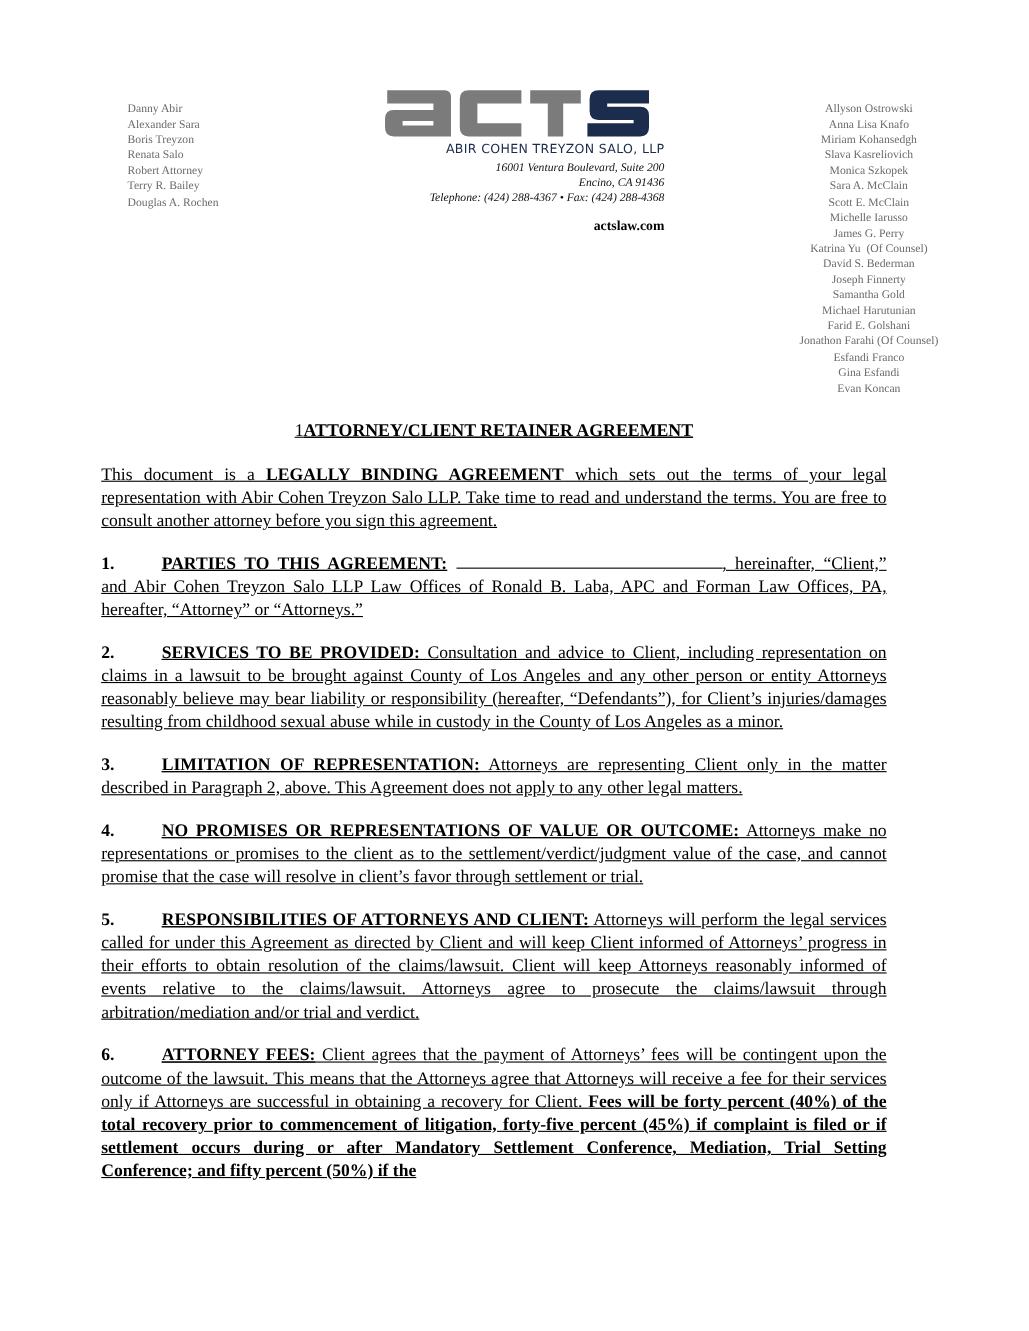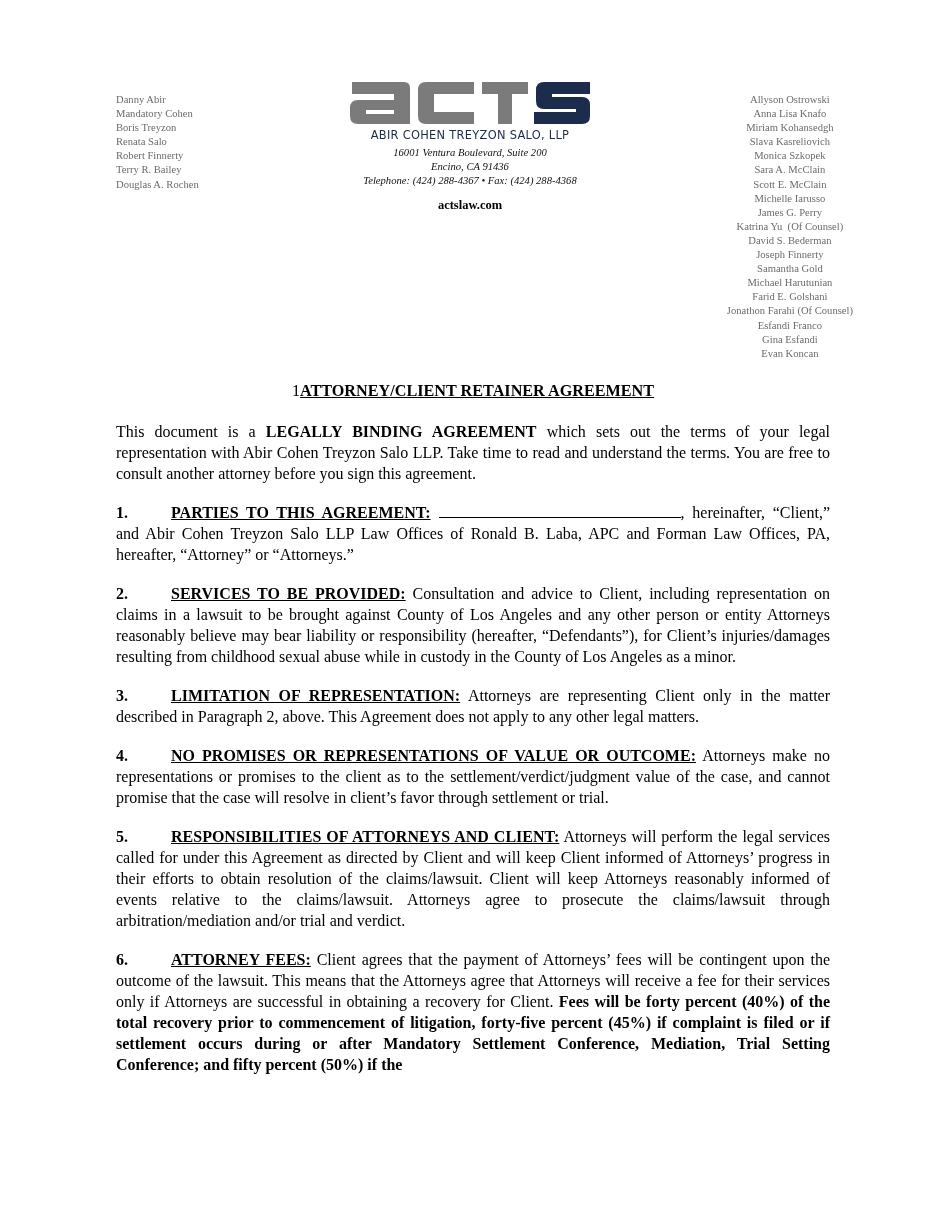--- a/index.html
+++ b/index.html
@@ -2,44 +2,44 @@
 <html><head>
 <meta charset="utf-8">
 <style>
   html, body { margin: 0; padding: 0; background: #ffffff; }
   body { width: 935px; height: 1210px; position: relative; overflow: hidden; font-family: "Liberation Serif", serif; color: #000; }
 
   .left-names { position: absolute; left: 76px; top: 93px; font-size: 10.6px; line-height: 14.1px; color: #6b6b6b; }
   .right-names { position: absolute; right: 82px; top: 93px; font-size: 10.6px; line-height: 14.1px; color: #6b6b6b; text-align: center; }
   .left-names div, .right-names div { white-space: nowrap; margin-left: 40px; }
 
-  .letterhead { position: absolute; left: 336px; top: 80px; width: 268px; text-align: center; }
+  .letterhead { position: absolute; left: 336px; top: 80px; width: 268px; text-align: right; }
   .logo { display: block; margin: 0 auto; }
   .firm-name { font-family: "DejaVu Sans", sans-serif; font-size: 11.4px; letter-spacing: 0.3px; color: #1b2b4a; margin-top: 3px; line-height: 13px; white-space: nowrap; }
   .address { font-size: 10.6px; line-height: 14.1px; color: #111; margin-top: 4px; font-style: italic; }
   .website { font-size: 12.5px; font-weight: bold; margin-top: 10px; }
 
-  .doc { position: absolute; left: 116px; width: 714px; top: 381px; font-size: 16px; line-height: 21px; }
+  .doc { position: absolute; left: 92px; width: 714px; top: 381px; font-size: 16px; line-height: 21px; text-decoration: underline; }
   .title { text-align: center; font-size: 16.2px; margin-bottom: 19px; }
   .title .t { font-weight: bold; text-decoration: underline; }
   p { margin: 0 0 18px 0; text-align: justify; }
   .num { font-weight: bold; display: inline-block; width: 55px; }
   .head { font-weight: bold; text-decoration: underline; }
   .blank { display: inline-block; width: 242px; border-bottom: 1px solid #000; height: 14px; vertical-align: baseline; margin-left: 8px; }
   b { font-weight: bold; }
 </style>
 </head>
 <body>
 
 <div class="left-names">
   <div>Danny Abir</div>
-  <div>Mandatory Cohen</div>
+  <div>Alexander Sara</div>
   <div>Boris Treyzon</div>
   <div>Renata Salo</div>
-  <div>Robert Finnerty</div>
+  <div>Robert Attorney</div>
   <div>Terry R. Bailey</div>
   <div>Douglas A. Rochen</div>
 </div>
 
 <div class="letterhead">
   <svg class="logo" width="244" height="46" viewBox="0 0 244 46">
 
     <path d="M4 2 H56 Q62 2 62 8 V44 H10 Q2 44 2 36 V28 Q2 20 10 20 H46 V14 H4 Z M18 30 V34 H46 V30 Z" fill="#7b7b7b"></path>
 
     <path d="M72 2 H126 V14 H86 V32 H126 V44 H78 Q70 44 70 36 V10 Q70 2 78 2 Z" fill="#7b7b7b"></path>

